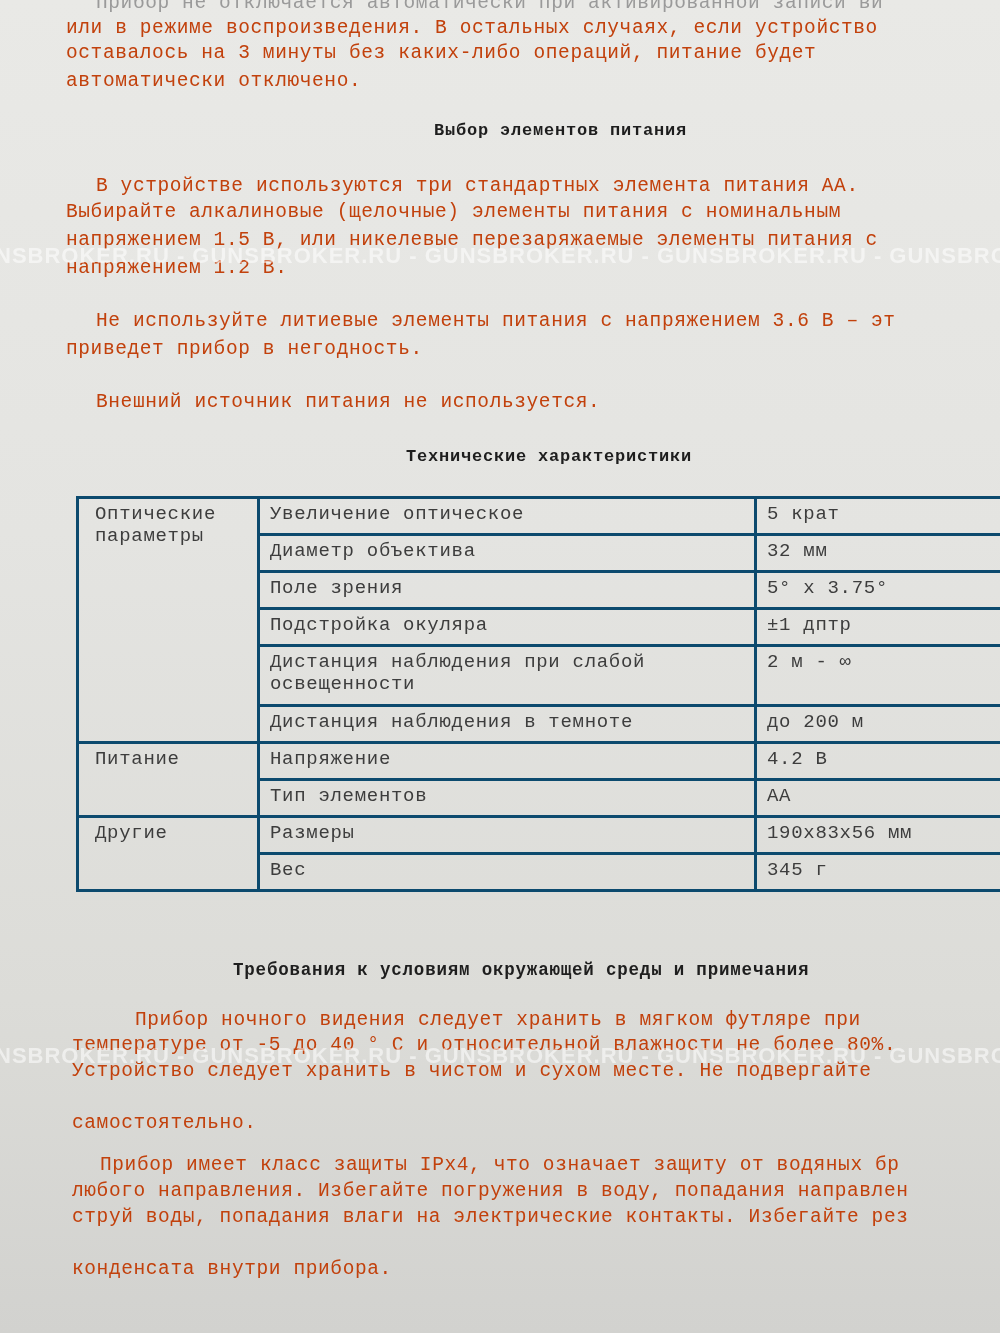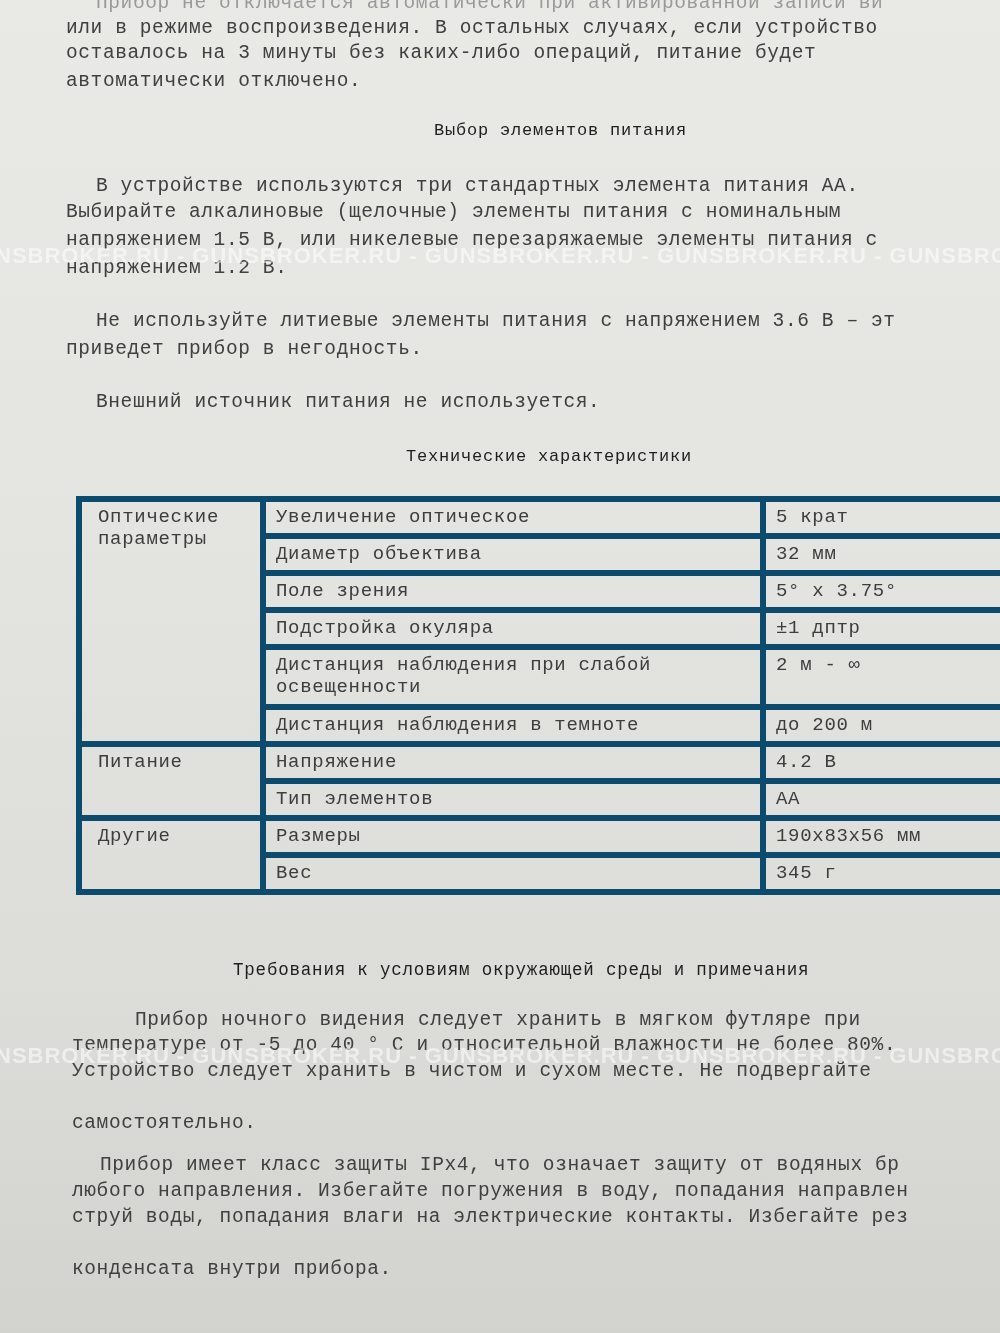--- a/index.html
+++ b/index.html
@@ -3,28 +3,28 @@
 <meta charset="utf-8">
 <style>
   html, body { margin:0; padding:0; }
   body {
     width:1000px; height:1333px; overflow:hidden; position:relative;
     background: linear-gradient(180deg, #e9e9e6 0%, #e4e4e1 40%, #dcdcd8 75%, #d2d2cf 100%);
     font-family: "Liberation Mono", "DejaVu Sans Mono", monospace;
     color:#3a3a3a;
   }
   .page { position:absolute; left:0; top:0; width:1000px; height:1333px; }
-  .line { position:absolute; white-space:nowrap; font-size:19.5px; letter-spacing:0.6px; color:#404040; }
-  .heading { position:absolute; white-space:nowrap; font-size:17px; font-weight:normal; letter-spacing:0.8px; color:#1e1e1e; }
+  .line { position:absolute; white-space:nowrap; font-size:19.5px; letter-spacing:0.6px; color:#c2410c; }
+  .heading { position:absolute; white-space:nowrap; font-size:17px; font-weight:bold; letter-spacing:0.8px; color:#1e1e1e; }
   .watermark { position:absolute; white-space:nowrap; font-family:"Liberation Sans", sans-serif; font-size:22px; font-weight:bold;
     color:rgba(255,255,255,0.55); letter-spacing:1px; }
   .faded { color:#9a9a9a; }
 
   table.specs { position:absolute; left:76px; top:496px; width:940px; border-collapse:collapse; font-size:19px; letter-spacing:0.7px; color:#3d3d3d; }
-  table.specs td { border:6px solid #0c4a6e; padding:4px 10px 4px 10px; vertical-align:top; }
+  table.specs td { border:3px solid #0c4a6e; padding:4px 10px 4px 10px; vertical-align:top; }
   table.specs td.group { width:152px; padding-left:16px; }
   table.specs td.param { width:474px; }
   table.specs td.value { }
   table.specs tr { height:37px; }
   table.specs tr.tall { height:60px; }
   .noborder-right { border-right:none !important; }
 </style>
 </head>
 <body>
 

